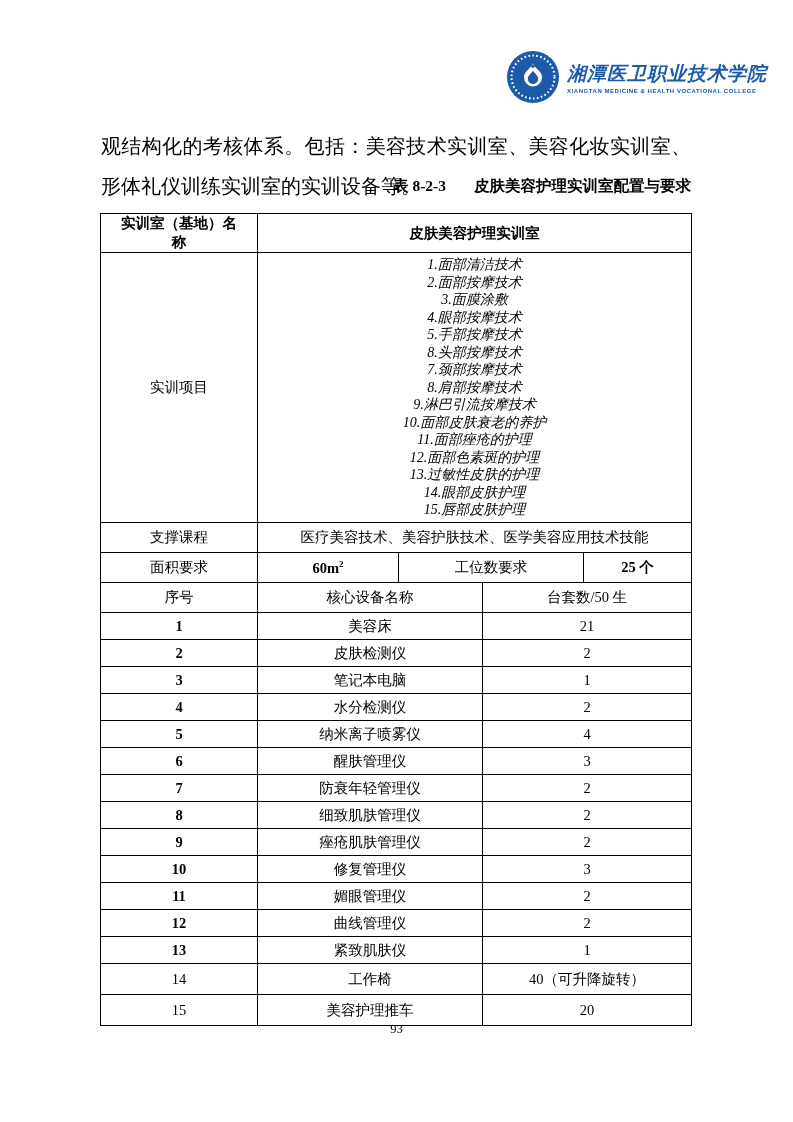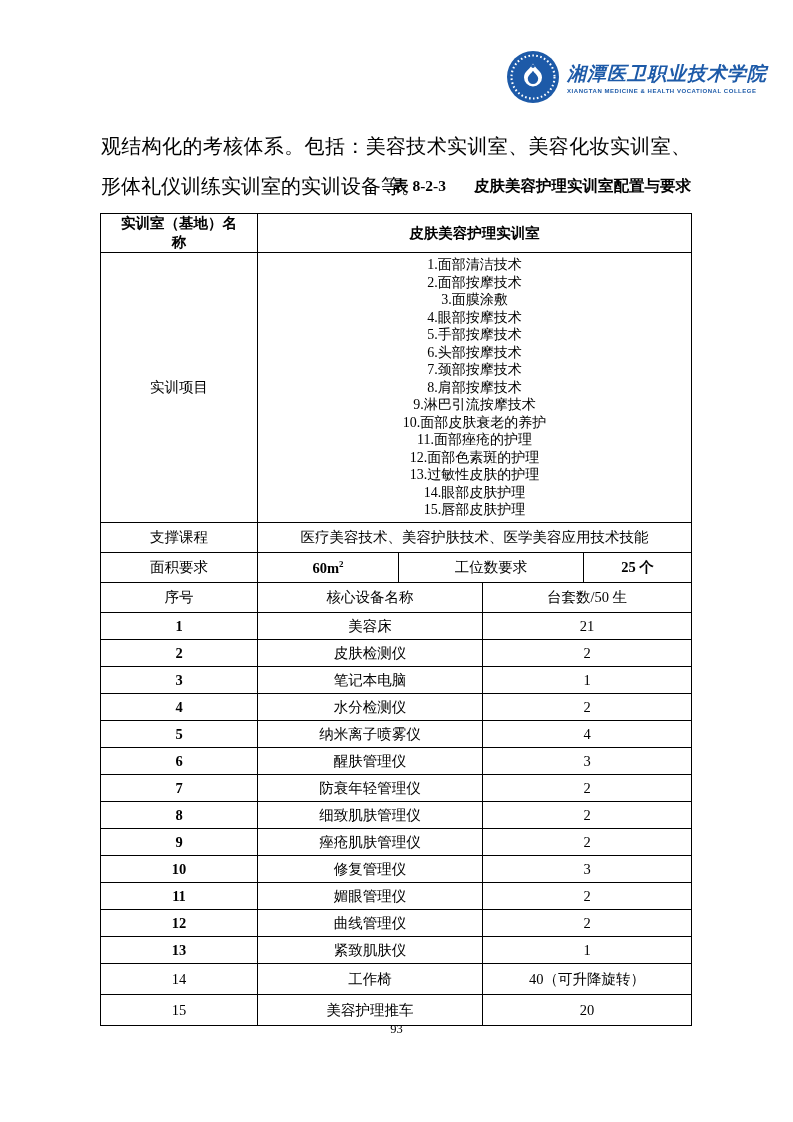--- a/index.html
+++ b/index.html
@@ -57,21 +57,21 @@
     text-align: center; vertical-align: middle;
     padding: 0 16px;
     overflow: hidden;
   }
   tr.r-head   { height: 27px; }
   tr.r-items  { height: 270px; }
   tr.r-mid    { height: 30px; }
   tr.r-eq     { height: 27px; }
   tr.r-eq-t   { height: 31px; }
   td.bold { font-weight: bold; }
-  td.items-cell { text-align: left; vertical-align: middle; padding: 3px 4px 3px 6px; }
+  td.items-cell { text-align: left; vertical-align: middle; padding: 3px 4px 3px 6px; font-style: italic; }
   .items-list { font-size: 14px; line-height: 17.5px; }
   td.left { text-align: left; padding-left: 7px; font-weight: bold; }
   td.sn-b { font-weight: bold; }
   td.sn-t { vertical-align: top; font-weight: normal; line-height: 16px; padding-top: 2px; }
   sup.sq { font-size: 9px; }
   
   .page-num {
     position: absolute; top: 1022px; left: 0; width: 793px;
     text-align: center; font-size: 12.5px;
   }
@@ -116,21 +116,21 @@
       </tr>
       <tr class="r-items">
         <td>实训项目</td>
         <td class="items-cell" colspan="4">
           <div class="items-list">
             <div>1.面部清洁技术</div>
             <div>2.面部按摩技术</div>
             <div>3.面膜涂敷</div>
             <div>4.眼部按摩技术</div>
             <div>5.手部按摩技术</div>
-            <div>6.头部按摩技术</div>
+            <div>8.头部按摩技术</div>
             <div>7.颈部按摩技术</div>
             <div>8.肩部按摩技术</div>
             <div>9.淋巴引流按摩技术</div>
             <div>10.面部皮肤衰老的养护</div>
             <div>11.面部痤疮的护理</div>
             <div>12.面部色素斑的护理</div>
             <div>13.过敏性皮肤的护理</div>
             <div>14.眼部皮肤护理</div>
             <div>15.唇部皮肤护理</div>
           </div>

